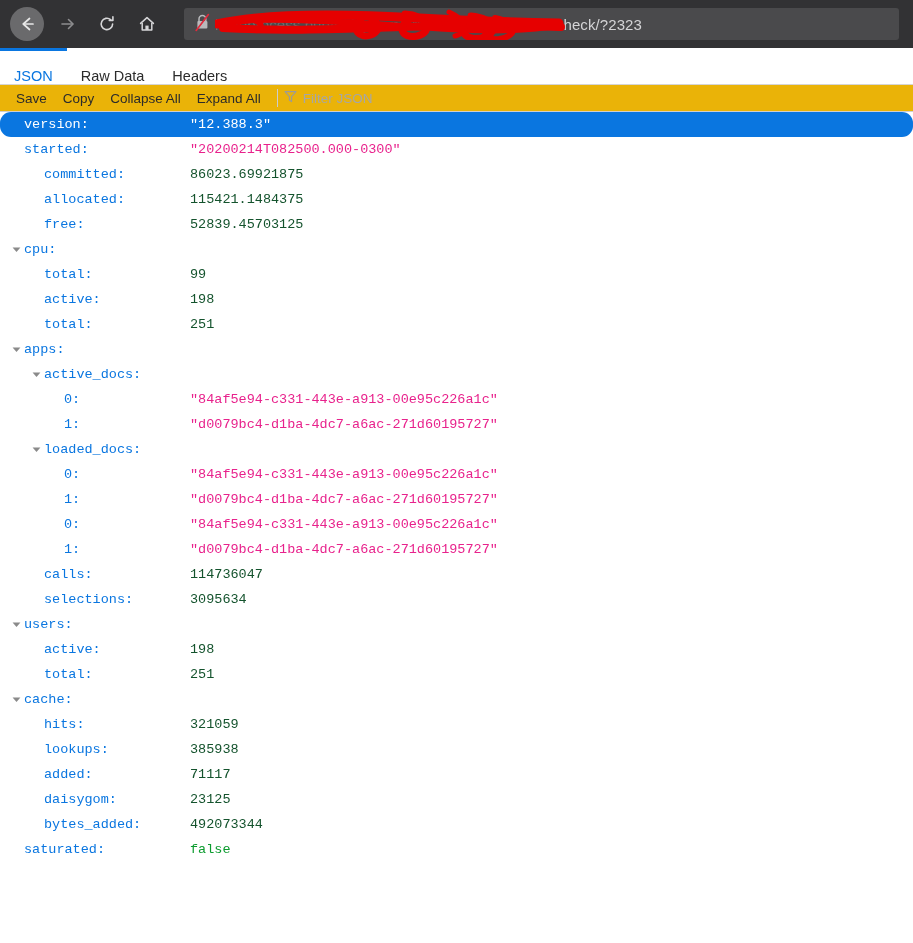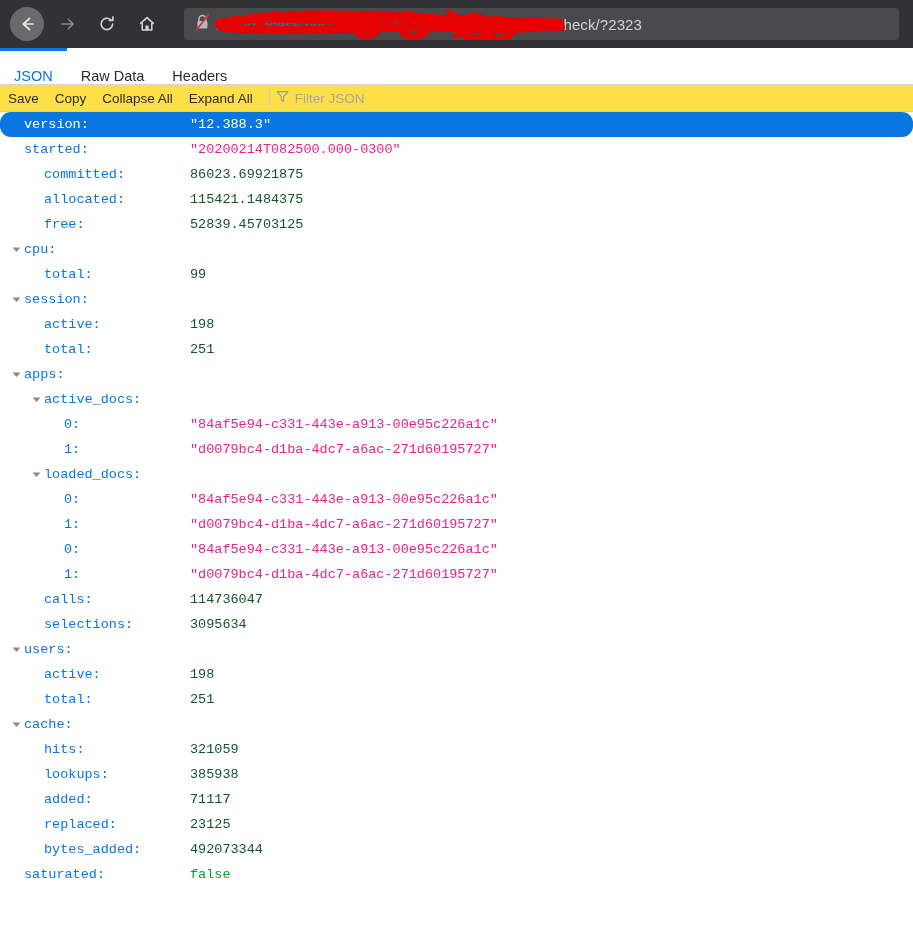--- a/index.html
+++ b/index.html
@@ -97,24 +97,24 @@
     box-sizing: border-box;
   }
   .tab.selected {
     color: #0a76e0;
     border-top-color: #0a76e0;
   }
 
   
   .toolbar {
     height: 27px;
-    background: #fde047;
-    display: flex;
-    align-items: center;
-    padding-left: 0;
+    background: #eab308;
+    display: flex;
+    align-items: center;
+    padding-left: 8px;
     border-bottom: 1px solid #cfcfcf;
     box-sizing: border-box;
   }
   .tb-btn {
     font-size: 13.5px;
     color: #2b2b2b;
     padding: 0 8px;
     white-space: nowrap;
   }
   .tb-sep {
@@ -326,28 +326,20 @@
           <path d="M0.6 2.4 L8.4 2.4 L4.5 7 Z" fill="#8a8a8a"></path>
         </svg>
       </span>
       <span class="key">cpu:</span>
     </div>
     <div class="row lvl1">
       <span class="twisty empty"></span>
       <span class="key">total:</span>
       <span class="val num">99</span>
     </div>
-    <div class="row lvl0">
-      <span class="twisty">
-        <svg width="9" height="9" viewBox="0 0 9 9">
-          <path d="M0.6 2.4 L8.4 2.4 L4.5 7 Z" fill="#8a8a8a"></path>
-        </svg>
-      </span>
-      <span class="key">session:</span>
-    </div>
     <div class="row lvl1">
       <span class="twisty empty"></span>
       <span class="key">active:</span>
       <span class="val num">198</span>
     </div>
     <div class="row lvl1">
       <span class="twisty empty"></span>
       <span class="key">total:</span>
       <span class="val num">251</span>
     </div>
@@ -451,21 +443,21 @@
       <span class="key">lookups:</span>
       <span class="val num">385938</span>
     </div>
     <div class="row lvl1">
       <span class="twisty empty"></span>
       <span class="key">added:</span>
       <span class="val num">71117</span>
     </div>
     <div class="row lvl1">
       <span class="twisty empty"></span>
-      <span class="key">replaced:</span>
+      <span class="key">daisygom:</span>
       <span class="val num">23125</span>
     </div>
     <div class="row lvl1">
       <span class="twisty empty"></span>
       <span class="key">bytes_added:</span>
       <span class="val num">492073344</span>
     </div>
     <div class="row lvl0">
       <span class="twisty empty"></span>
       <span class="key">saturated:</span>

